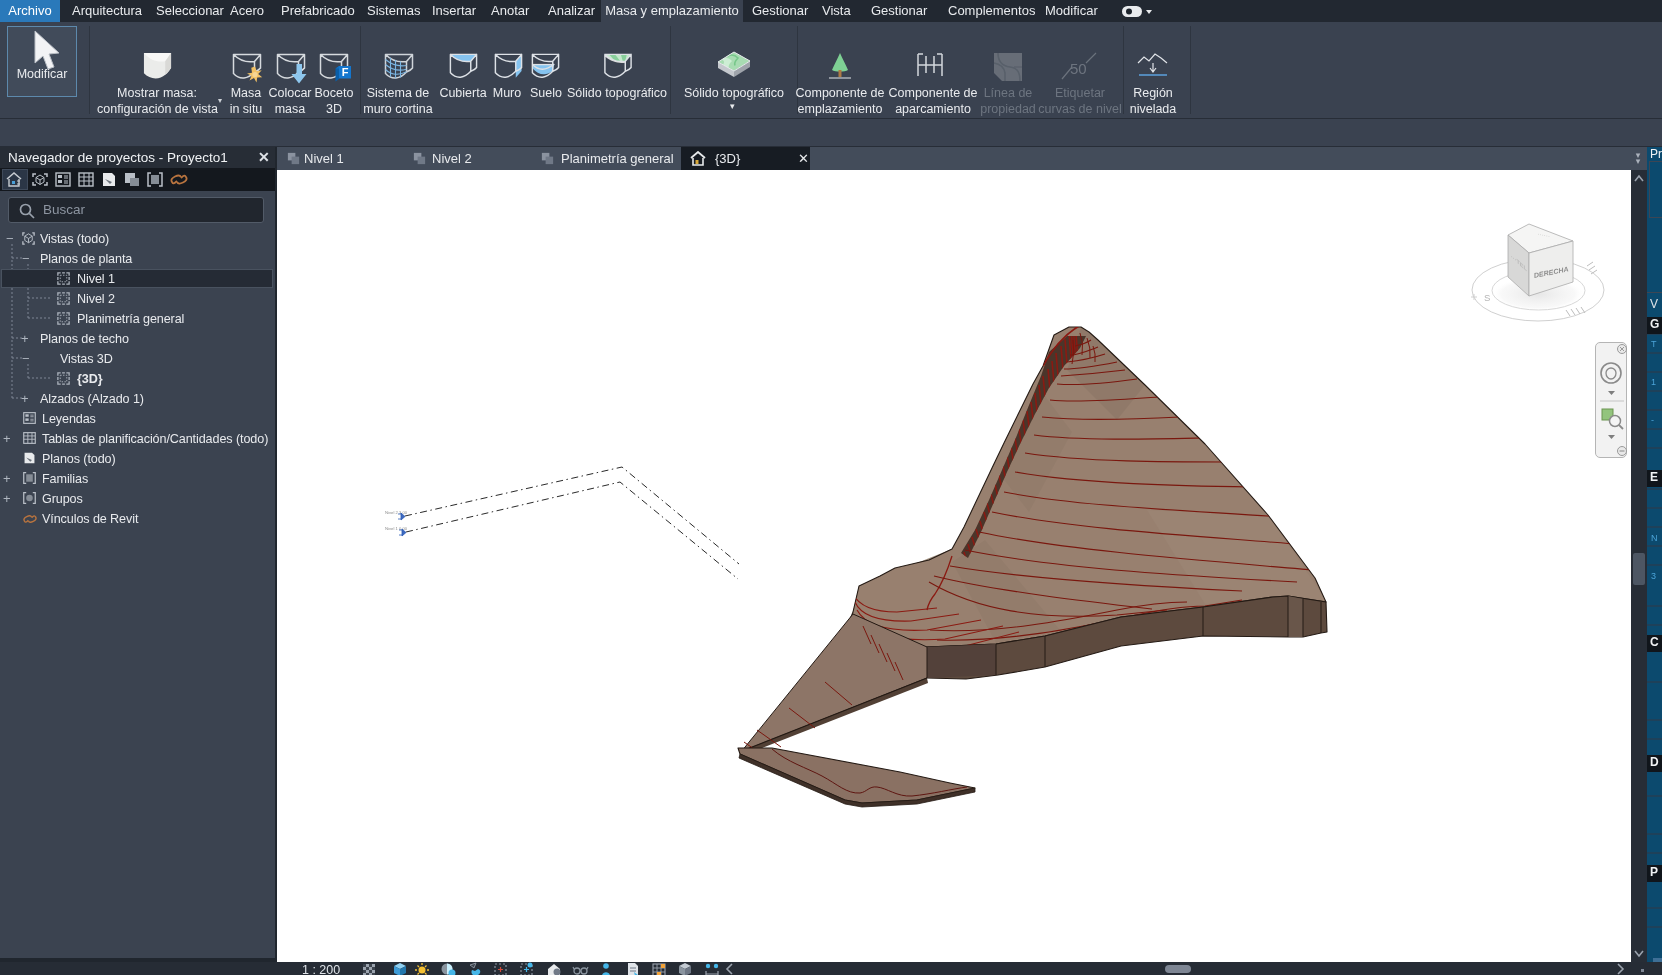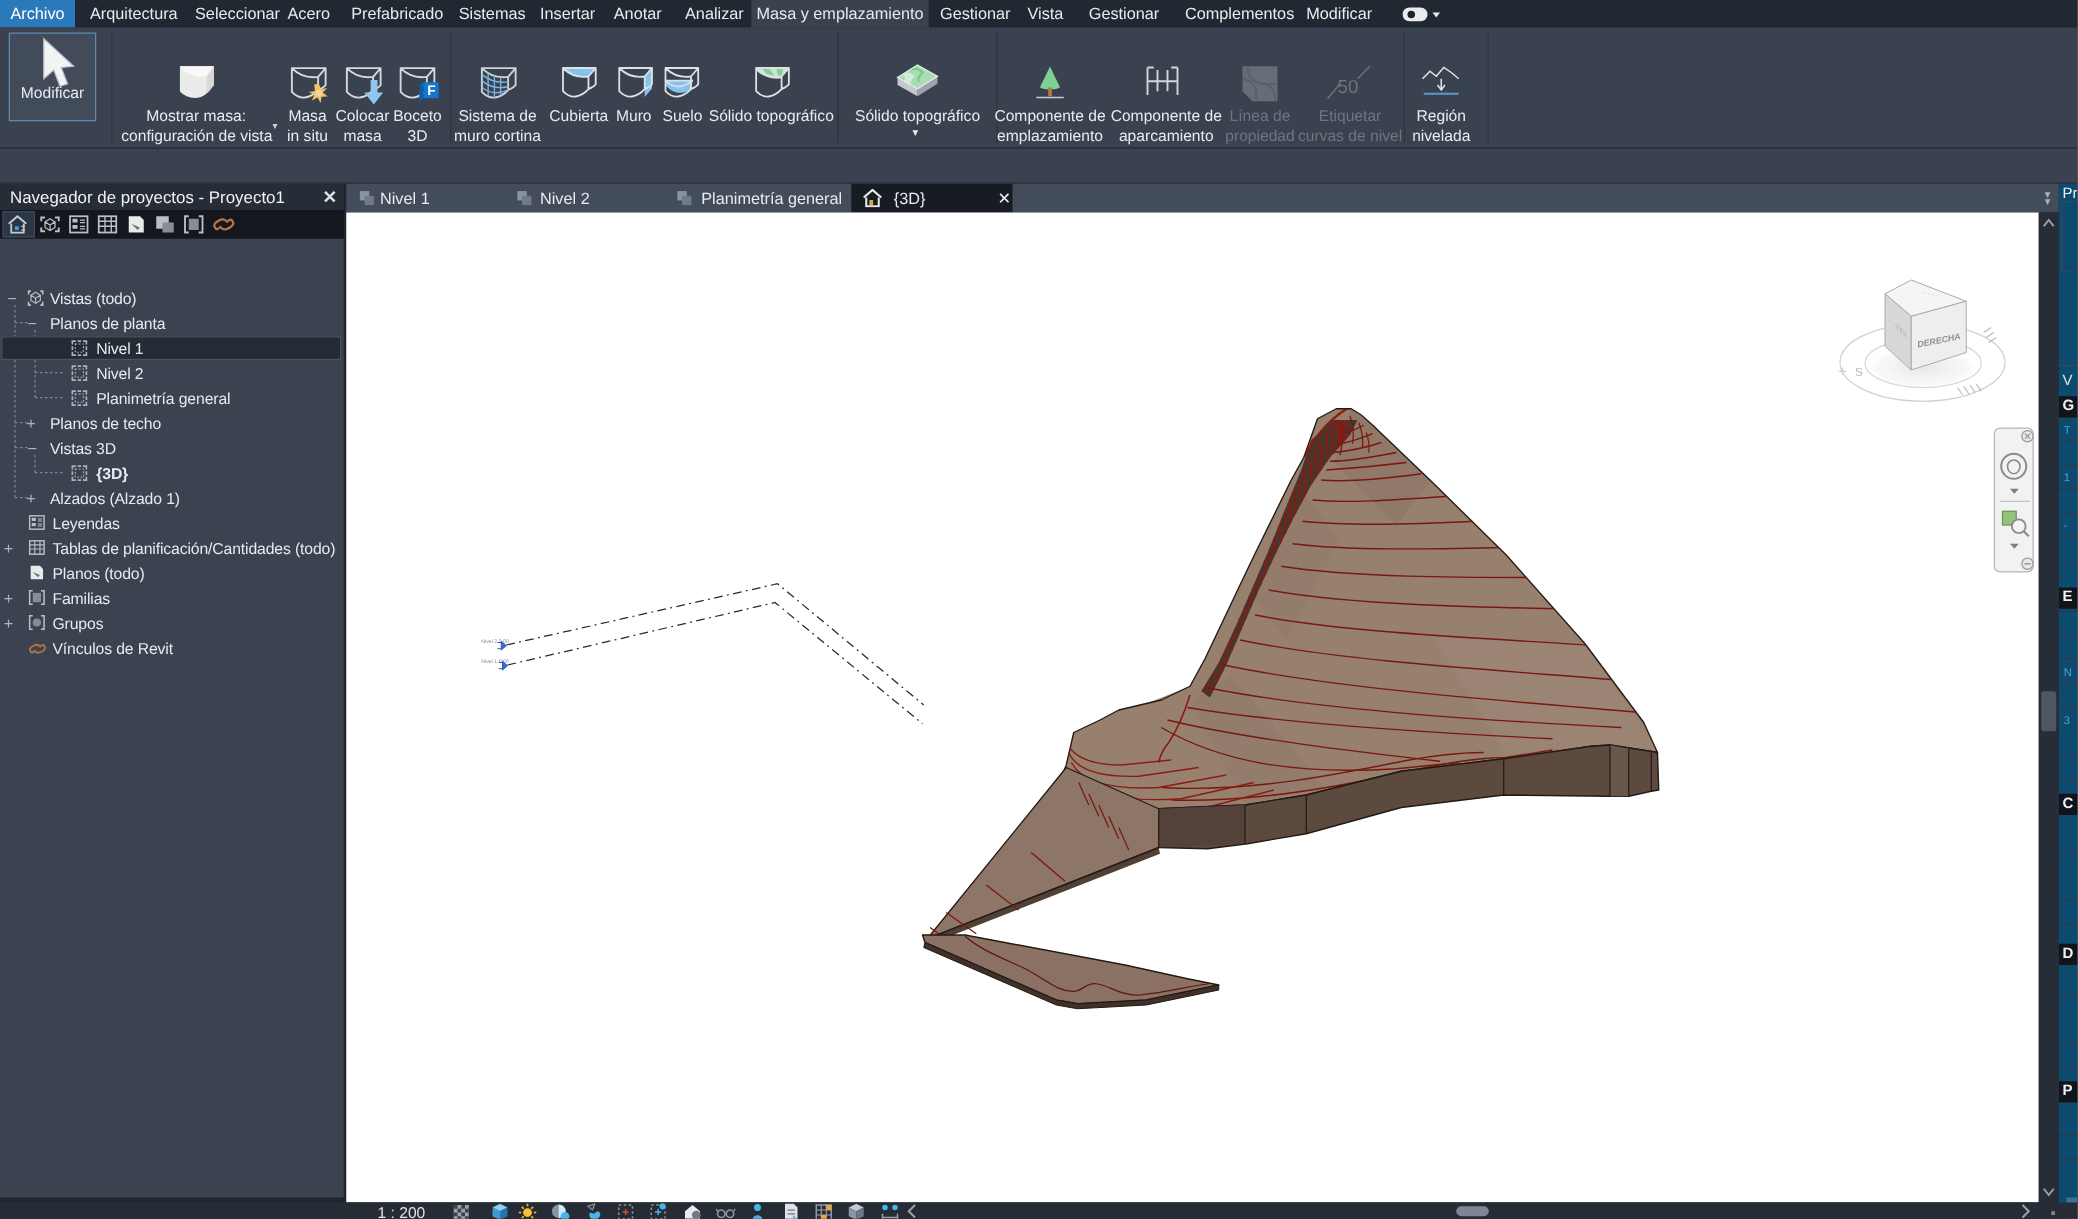--- a/index.html
+++ b/index.html
@@ -239,20 +239,27 @@
       </svg>
       <svg class="abs" style="left:146px; top:3px;" width="18" height="17" viewBox="0 0 18 17">
         <path d="M5,2 H2 V15 H5 M13,2 H16 V15 H13" fill="none" stroke="#b9bfc7" stroke-width="1.5"></path>
         <rect x="5" y="4" width="8" height="9" fill="#868d96"></rect>
       </svg>
       <svg class="abs" style="left:170px; top:4px;" width="18" height="15" viewBox="0 0 18 15">
         <path d="M7,9 C4,12 3,12 2,10 C0.5,8 2,6 5,4.5 C8,3 10,3 11,5" fill="none" stroke="#b9743f" stroke-width="1.8"></path>
         <path d="M11,6 C14,3 15,3 16,5 C17.5,7 16,9 13,10.5 C10,12 8,12 7,10" fill="none" stroke="#b9743f" stroke-width="1.8"></path>
       </svg>
     </div>
+    <div id="browser-search">
+      <svg class="abs" style="left:9px; top:4px;" width="18" height="18" viewBox="0 0 18 18">
+        <circle cx="7.5" cy="7.5" r="5" fill="none" stroke="#99a1ac" stroke-width="1.7"></circle>
+        <path d="M11.3,11.3 L16,16" stroke="#99a1ac" stroke-width="1.7"></path>
+      </svg>
+      <span class="ph">Buscar</span>
+    </div>
 
     <svg class="abs" style="left:0px; top:81px;" width="277" height="380" viewBox="0 0 277 380">
       <g stroke="#7e8694" stroke-width="1" stroke-dasharray="2,2" fill="none">
         <path d="M12,16 V170 M12,30 H22 M12,110 H22 M12,130 H22 M12,170 H22"></path>
         <path d="M28,36 V90 M28,50 H52 M28,70 H52 M28,90 H52 M28,136 V150 M28,150 H52"></path>
       </g>
       <g fill="#aeb5bf" font-size="13" font-family="Liberation Sans">
         <text x="6" y="15">−</text>
         <text x="22" y="35">−</text>
         <text x="21" y="115">+</text>
@@ -263,21 +270,21 @@
         <text x="3" y="275">+</text>
       </g>
     </svg>
     <div class="trow" style="top:82px;"><span style="margin-left:40px;">Vistas (todo)</span></div>
     <div class="trow" style="top:102px;"><span style="margin-left:40px;">Planos de planta</span></div>
     <div id="selrow" style="top:122px;"></div>
     <div class="trow" style="top:122px;"><span style="margin-left:77px;">Nivel 1</span></div>
     <div class="trow" style="top:142px;"><span style="margin-left:77px;">Nivel 2</span></div>
     <div class="trow" style="top:162px;"><span style="margin-left:77px;">Planimetría general</span></div>
     <div class="trow" style="top:182px;"><span style="margin-left:40px;">Planos de techo</span></div>
-    <div class="trow" style="top:202px;"><span style="margin-left:40px;">Vistas 3D</span></div>
+    <div class="trow" style="top:202px;padding-left:20px;"><span style="margin-left:40px;">Vistas 3D</span></div>
     <div class="trow" style="top:222px;"><span style="margin-left:77px; font-weight:bold;">{3D}</span></div>
     <div class="trow" style="top:242px;"><span style="margin-left:40px;">Alzados (Alzado 1)</span></div>
     <div class="trow" style="top:262px;"><span style="margin-left:42px;">Leyendas</span></div>
     <div class="trow" style="top:282px;"><span style="margin-left:42px;">Tablas de planificación/Cantidades (todo)</span></div>
     <div class="trow" style="top:302px;"><span style="margin-left:42px;">Planos (todo)</span></div>
     <div class="trow" style="top:322px;"><span style="margin-left:42px;">Familias</span></div>
     <div class="trow" style="top:342px;"><span style="margin-left:42px;">Grupos</span></div>
     <div class="trow" style="top:362px;"><span style="margin-left:42px;">Vínculos de Revit</span></div>
     <svg class="abs" style="left:21px; top:84px;" width="15" height="15" viewBox="0 0 16 16">
       <path d="M4,2 L2,2 L2,5 M12,2 L14,2 L14,5 M2,11 L2,14 L4,14 M14,11 L14,14 L12,14" fill="none" stroke="#b9bfc7" stroke-width="1.4"></path>

